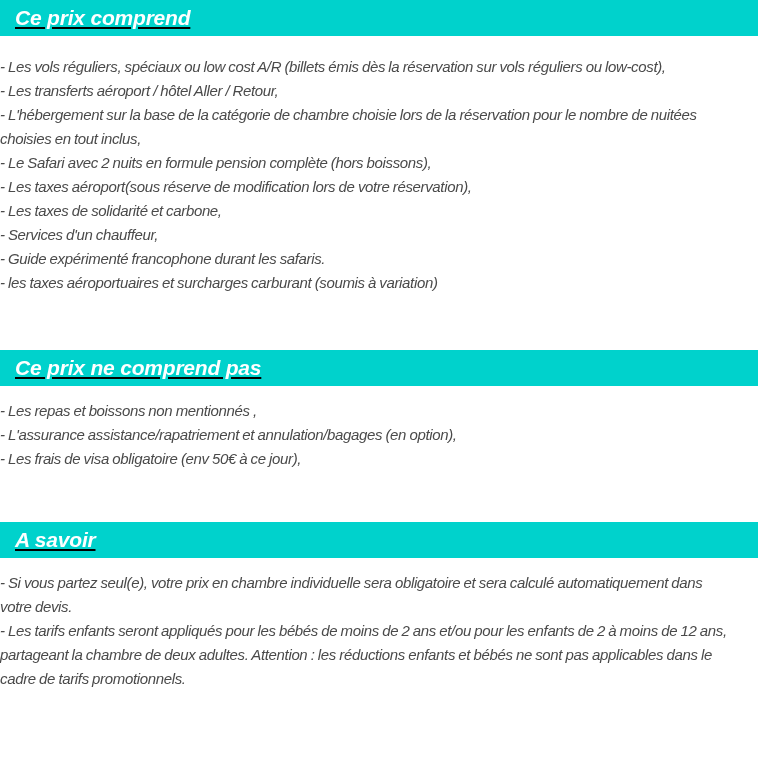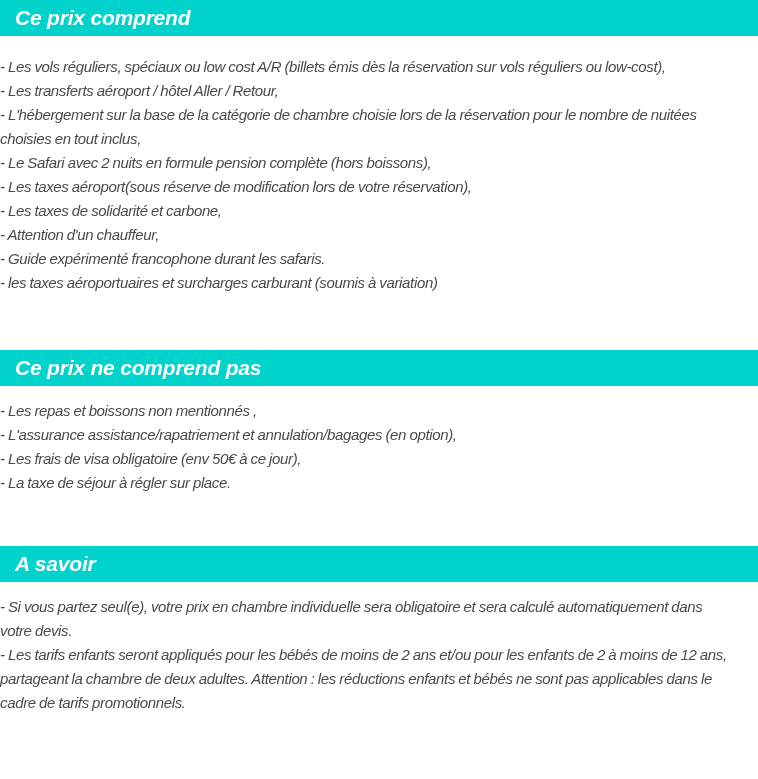--- a/index.html
+++ b/index.html
@@ -21,20 +21,21 @@
   .section {
     width: 100%;
   }
 
   .section-header {
     background: #00d2cc;
     width: 100%;
     box-sizing: border-box;
     padding: 5px 0 6px 15px;
     margin: 0;
+    text-decoration: underline;
   }
   .section-header .title {
     display: block;
     color: #ffffff;
     font-family: "Liberation Sans", sans-serif;
     font-style: italic;
     font-weight: bold;
     font-size: 21px;
     line-height: 25px;
     letter-spacing: -0.2px;
@@ -76,38 +77,37 @@
       <span class="title">Ce prix comprend</span>
     </div>
     <div class="gap-after-header-1"></div>
     <div class="section-body">
       <p class="line">- Les vols réguliers, spéciaux ou low cost A/R (billets émis dès la réservation sur vols réguliers ou low-cost),</p>
       <p class="line">- Les transferts aéroport / hôtel Aller / Retour,</p>
       <p class="line">- L'hébergement sur la base de la catégorie de chambre choisie lors de la réservation pour le nombre de nuitées choisies en tout inclus,</p>
       <p class="line">- Le Safari avec 2 nuits en formule pension complète (hors boissons),</p>
       <p class="line">- Les taxes aéroport(sous réserve de modification lors de votre réservation),</p>
       <p class="line">- Les taxes de solidarité et carbone,</p>
-      <p class="line">- Attention d'un chauffeur,</p>
+      <p class="line">- Services d'un chauffeur,</p>
       <p class="line">- Guide expérimenté francophone durant les safaris.</p>
       <p class="line">- les taxes aéroportuaires et surcharges carburant (soumis à variation)</p>
     </div>
   </div>
 
   <div class="gap-between-sections-1"></div>
 
   <div class="section">
     <div class="section-header">
       <span class="title">Ce prix ne comprend pas</span>
     </div>
     <div class="gap-after-header-2"></div>
     <div class="section-body">
       <p class="line">- Les repas et boissons non mentionnés ,</p>
       <p class="line">- L'assurance assistance/rapatriement et annulation/bagages (en option),</p>
       <p class="line">- Les frais de visa obligatoire (env 50€ à ce jour),</p>
-      <p class="line">- La taxe de séjour à régler sur place.</p>
     </div>
   </div>
 
   <div class="gap-between-sections-2"></div>
 
   <div class="section">
     <div class="section-header">
       <span class="title">A savoir</span>
     </div>
     <div class="gap-after-header-3"></div>

